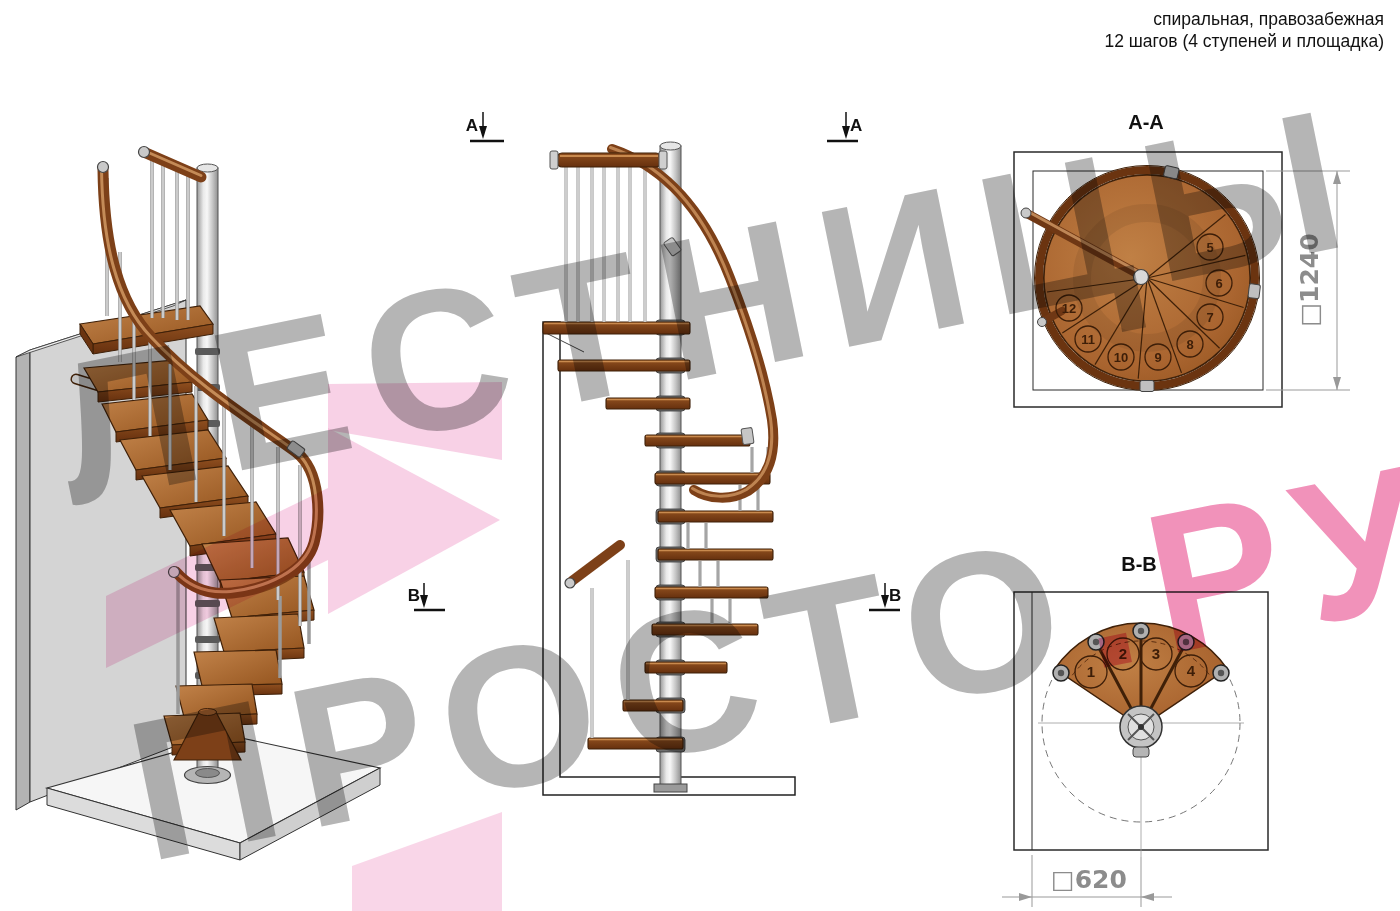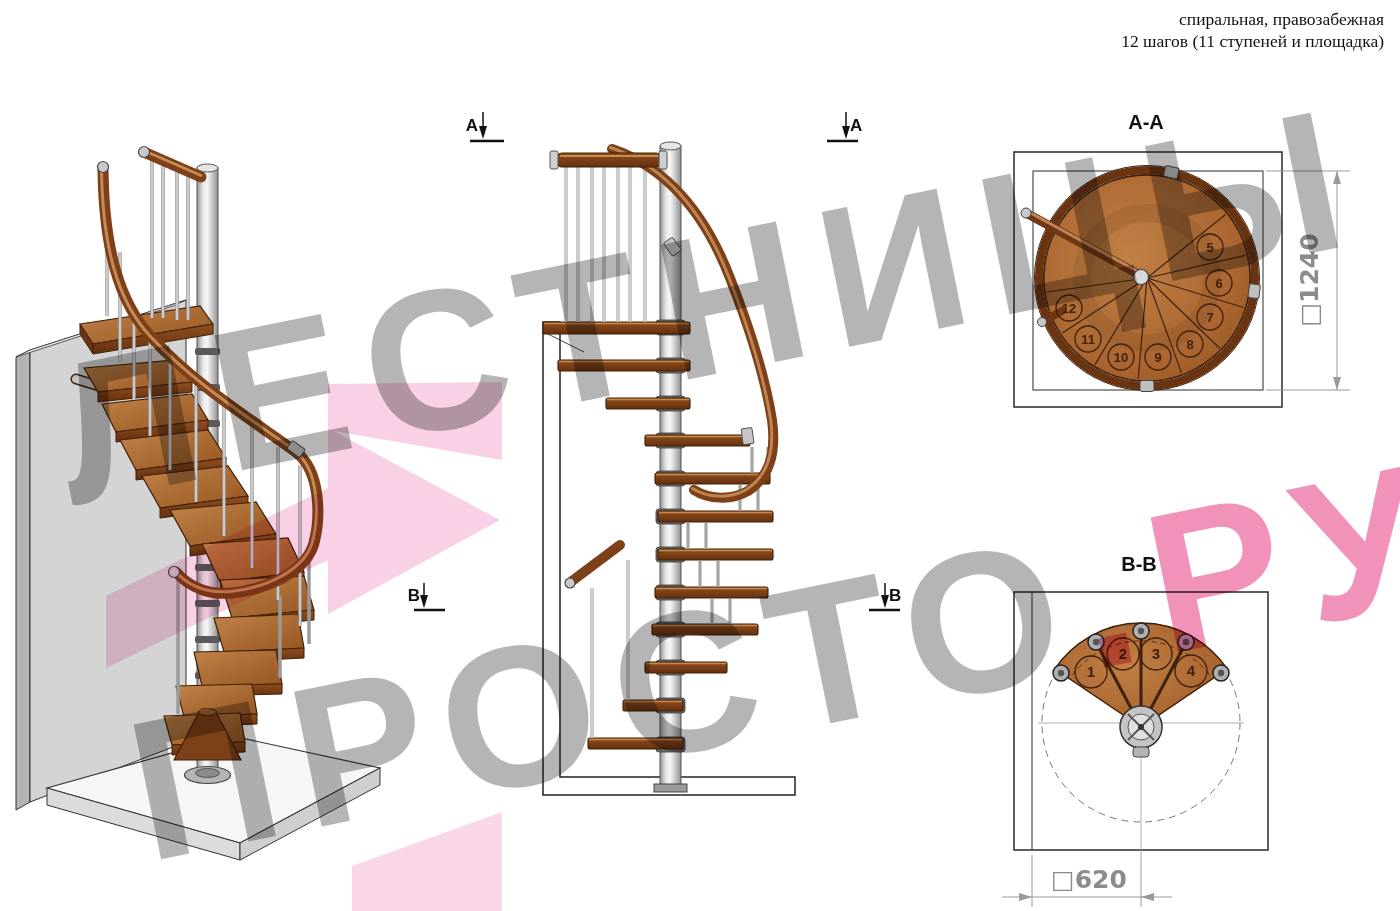--- a/index.html
+++ b/index.html
@@ -1,19 +1,19 @@
 <!DOCTYPE html>
 <html><head>
 <meta charset="utf-8">
 <style>
   html,body{margin:0;padding:0;background:#ffffff;}
   .canvas{position:relative;width:1400px;height:911px;background:#fff;overflow:hidden;
           font-family:"Liberation Sans",sans-serif;}
   .hdr{position:absolute;top:8px;right:16px;text-align:right;color:#111;
-       font-size:17.5px;line-height:22px;font-family:Liberation Serif, serif;}
+       font-size:17.5px;line-height:22px;font-family:Liberation Sans, sans-serif;}
   svg text{font-family:"Liberation Sans",sans-serif;}
   .dimtxt{font-family:"DejaVu Sans",sans-serif;font-weight:bold;fill:#8c8c8c;}
   .wm{mix-blend-mode:multiply;}
 </style>
 </head>
 <body>
 
 <div class="canvas">
 
   <svg width="1400" height="911" viewBox="0 0 1400 911" style="position:absolute;left:0;top:0;">
@@ -457,16 +457,16 @@
     <g class="wm" font-family="Liberation Sans, sans-serif" font-weight="bold" font-size="200" letter-spacing="20">
       <text transform="translate(72,505) rotate(-11.5)" fill="#999999" opacity="0.72">ЛЕСТНИЦЫ</text>
       <text transform="translate(148,862) rotate(-11.5)">
         <tspan fill="#999999" opacity="0.72">ПРОСТО</tspan><tspan fill="#ef7fae" opacity="0.85">.РУ</tspan>
       </text>
     </g>
   </svg>
 
   <div class="hdr">
     <div>спиральная, правозабежная</div>
-    <div>12 шагов (11 ступеней и площадка)</div>
+    <div>12 шагов (4 ступеней и площадка)</div>
   </div>
 
 </div>
 
 </body></html>

